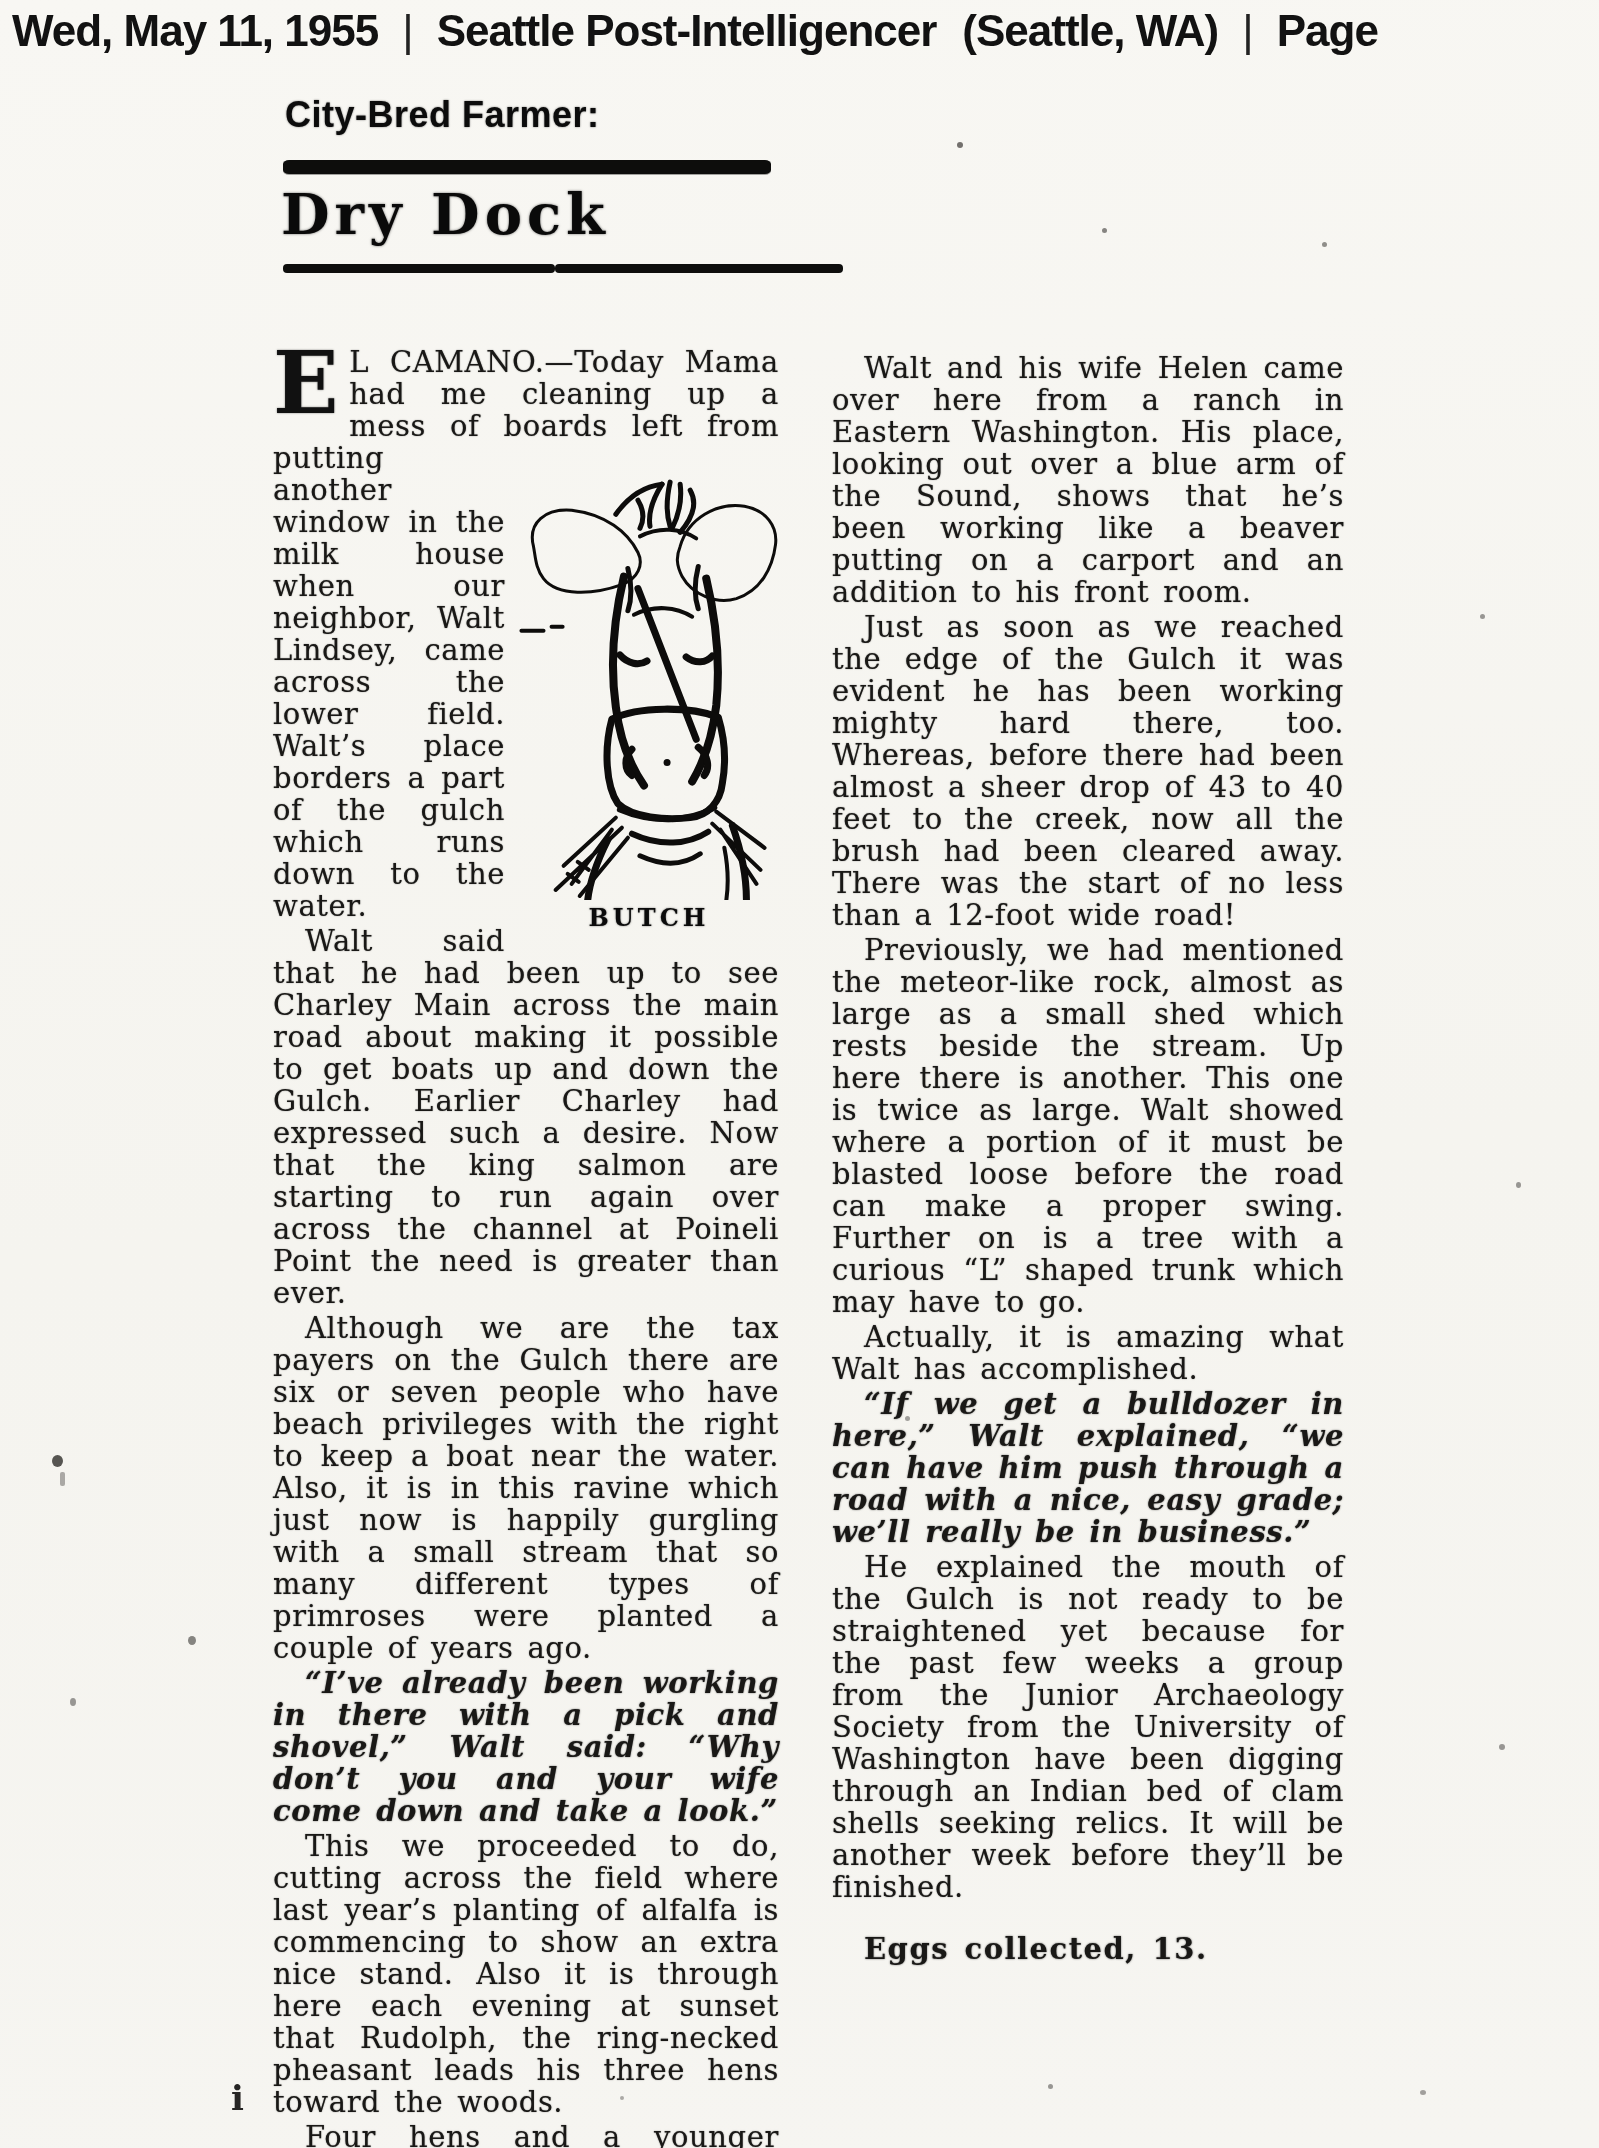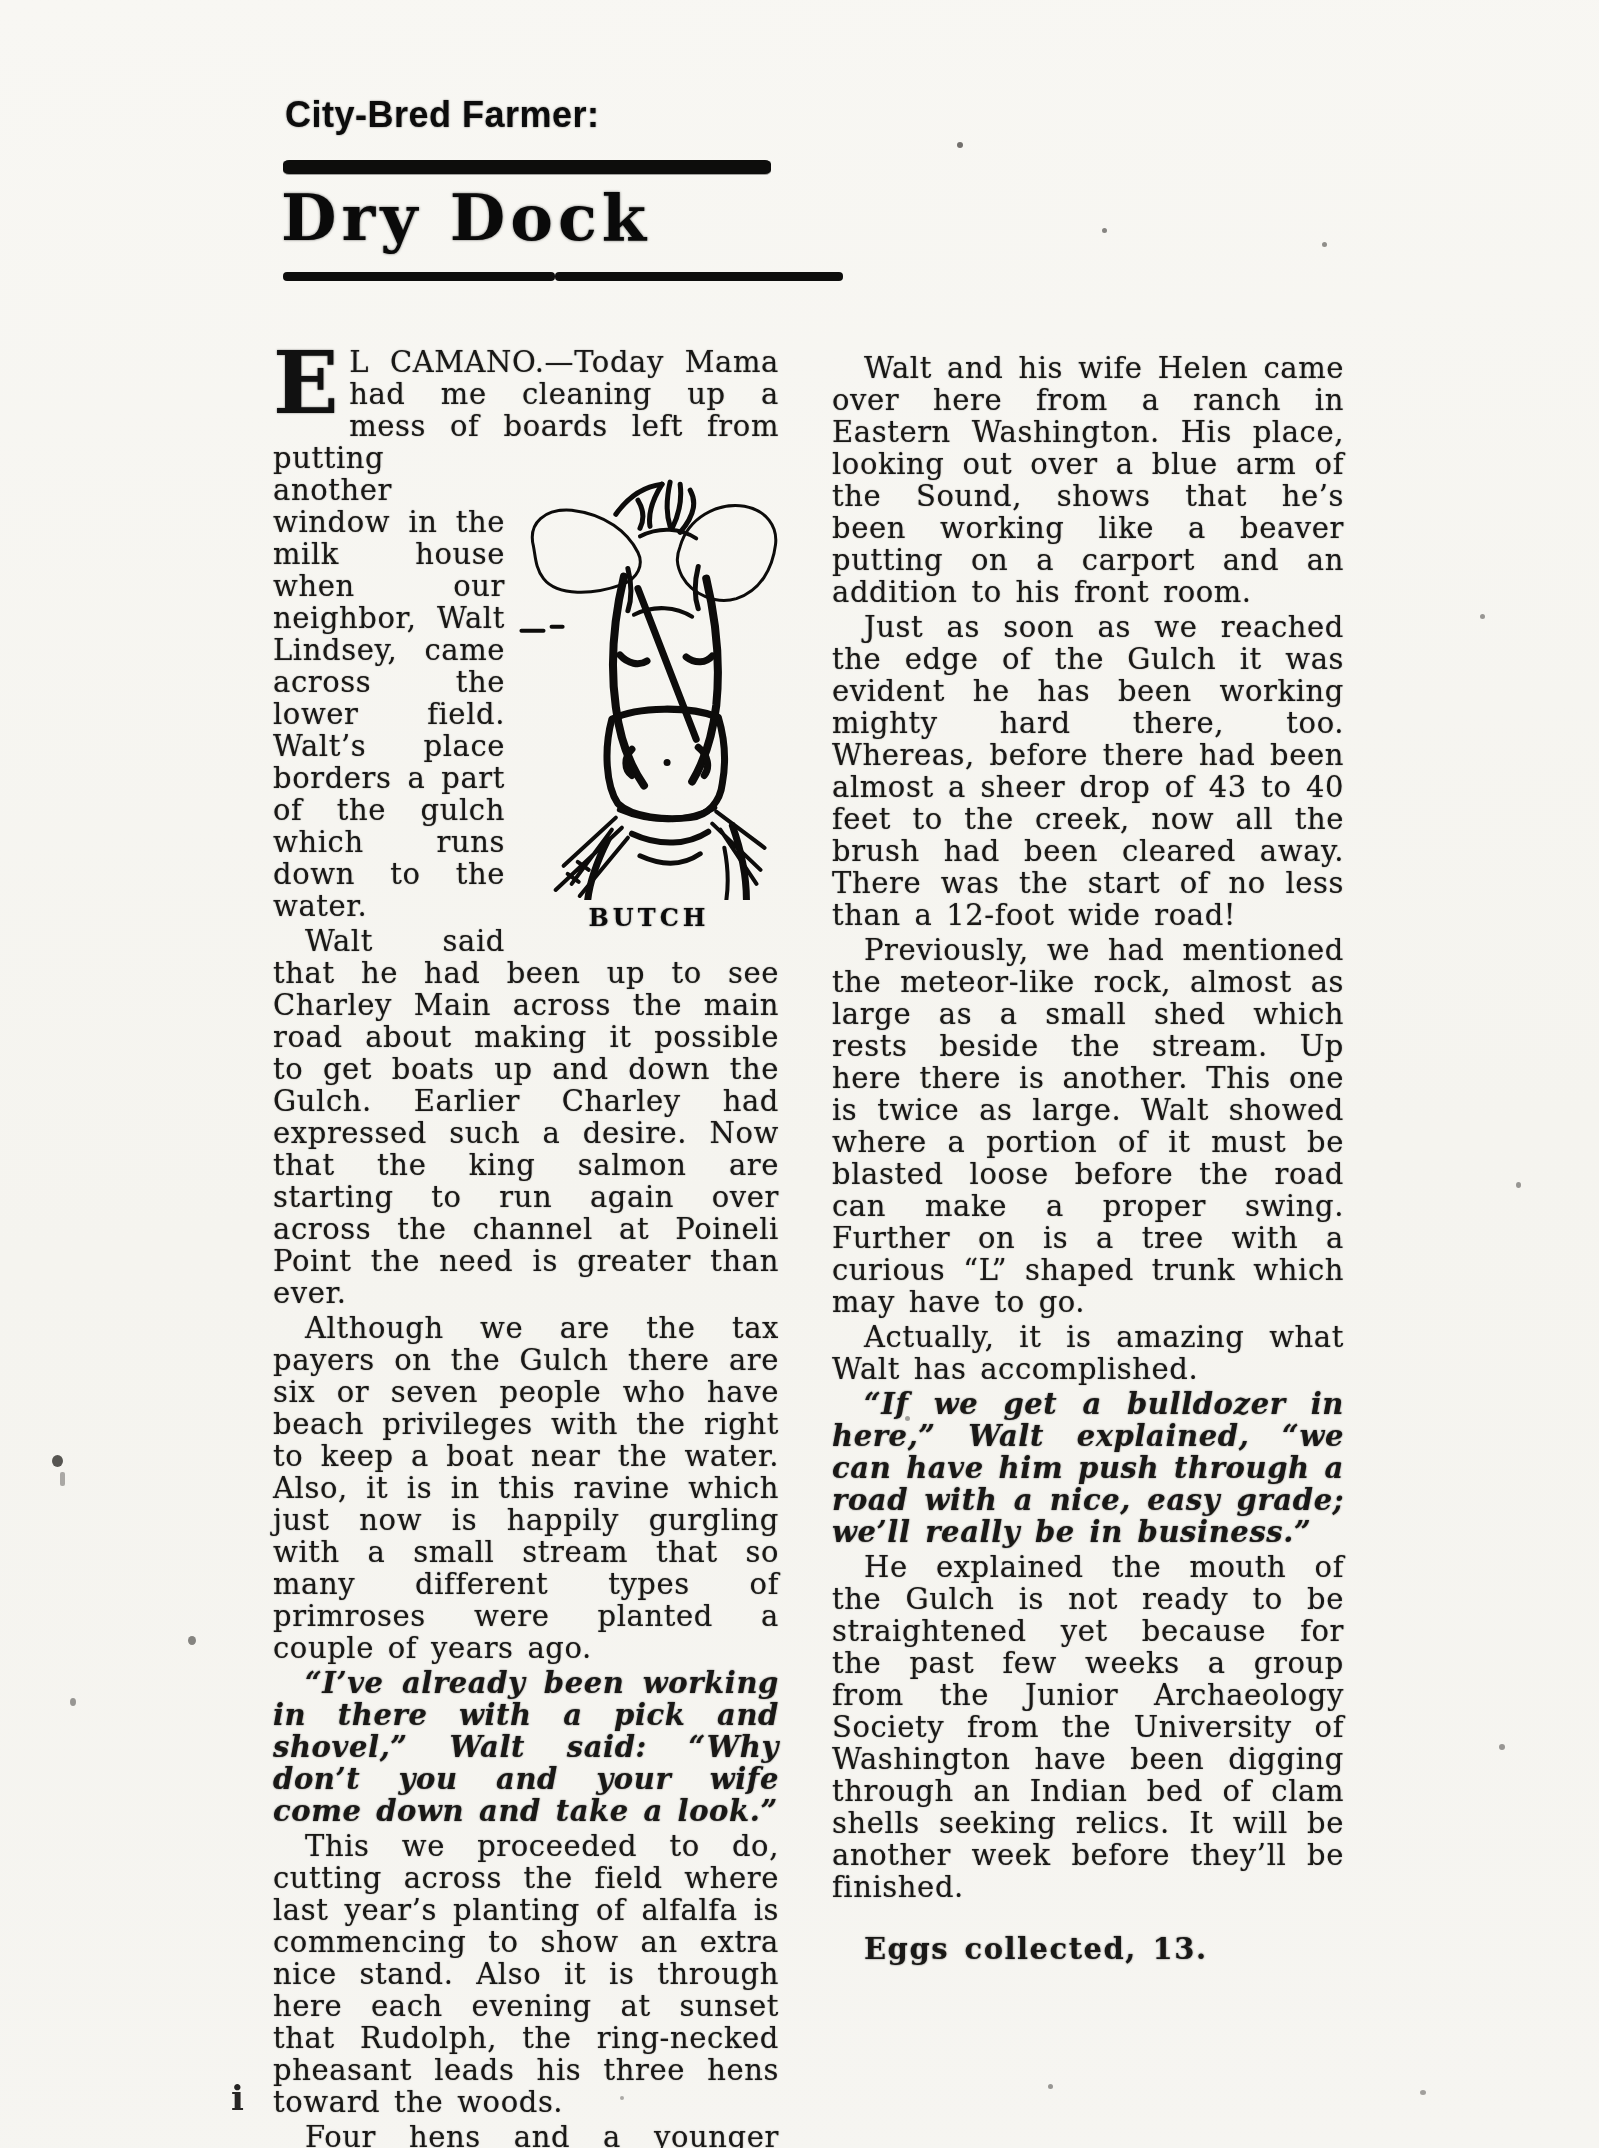--- a/index.html
+++ b/index.html
@@ -44,21 +44,21 @@
     margin: 24px 0 0 10px;
     width: 488px; height: 14px;
     background: #0d0d0c;
     border-radius: 6px / 4px;
     box-shadow: 0 1px 0 rgba(0,0,0,.35);
   }
   .headline {
     margin: 12px 0 0 8px;
     font-family: "DejaVu Serif", serif;
     font-weight: 700;
-    font-size: 64px;
+    font-size: 56px;
     line-height: 1;
     letter-spacing: 5px;
     color: #0a0a0a;
     text-shadow: 0 0 2.5px rgba(5,5,5,0.6);
   }
   .byline-row {
     display: flex;
     align-items: center;
     margin: 22px 0 0 10px;
     width: 1076px;
@@ -138,20 +138,23 @@
     font-size: 34px;
     color: #262524;
   }
   .speck { position: absolute; background: #3a3835; border-radius: 50%; }
 </style>
 </head>
 <body>
 
 <div class="page">
 
+  <header class="viewer-header">
+    <span>Wed, May 11, 1955</span><span class="hsep">|</span><span>Seattle Post-Intelligencer</span><span class="hloc">(Seattle, WA)</span><span class="hsep">|</span><span>Page</span>
+  </header>
 
   <div class="article">
 
     <div class="kicker">City-Bred Farmer:</div>
     <div class="kicker-rule"></div>
     <h1 class="headline">Dry Dock</h1>
 
     <div class="byline-row">
       <span class="brule"></span>
       <span class="brule brule-r"></span>

